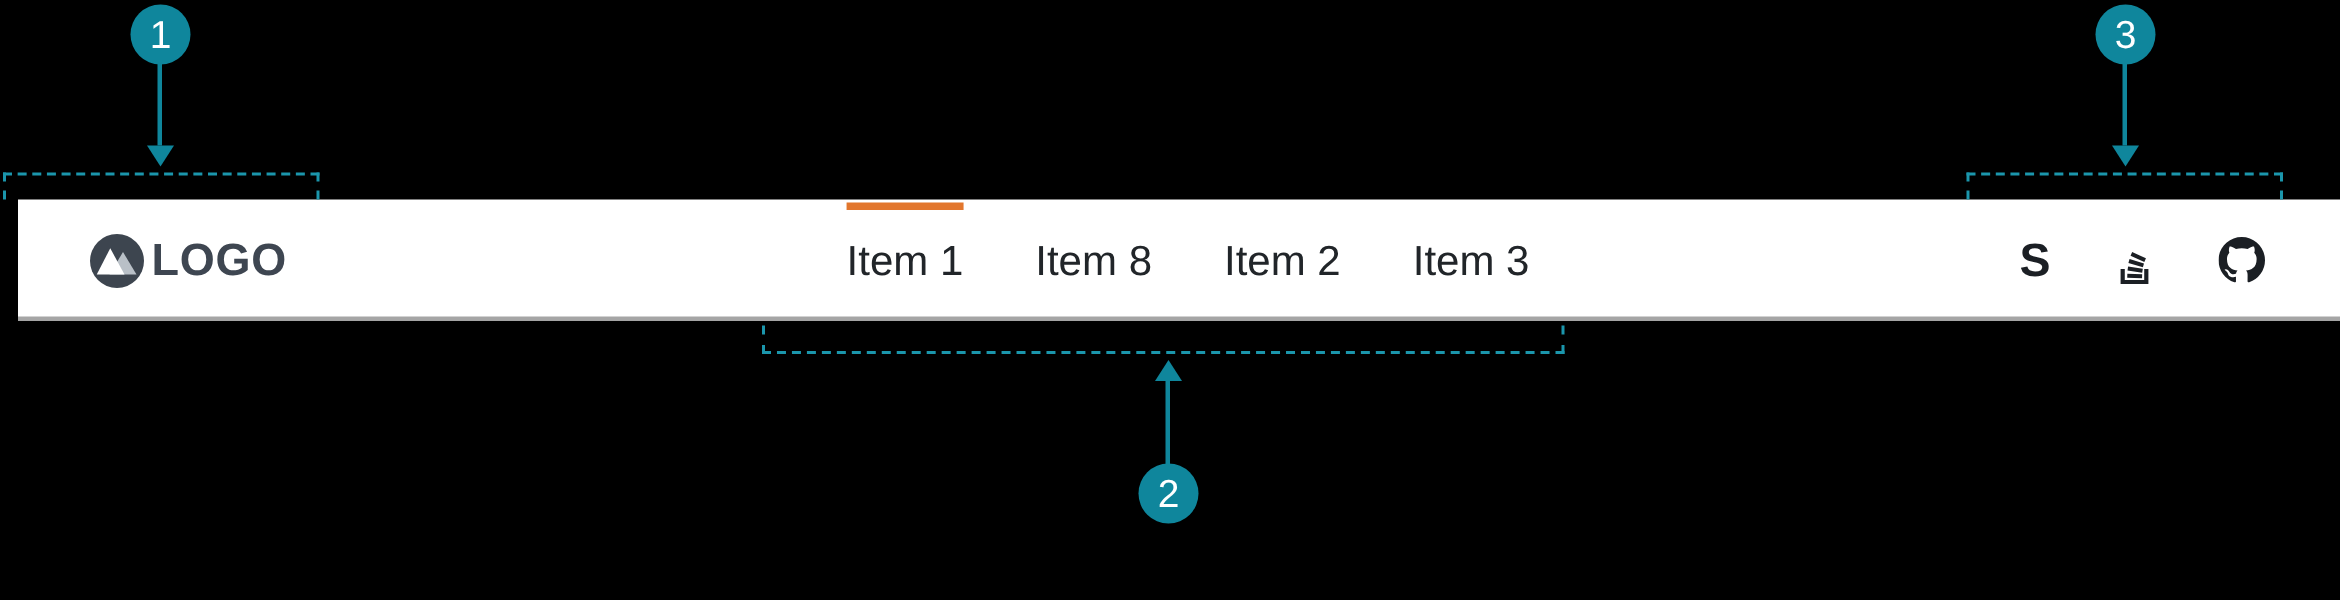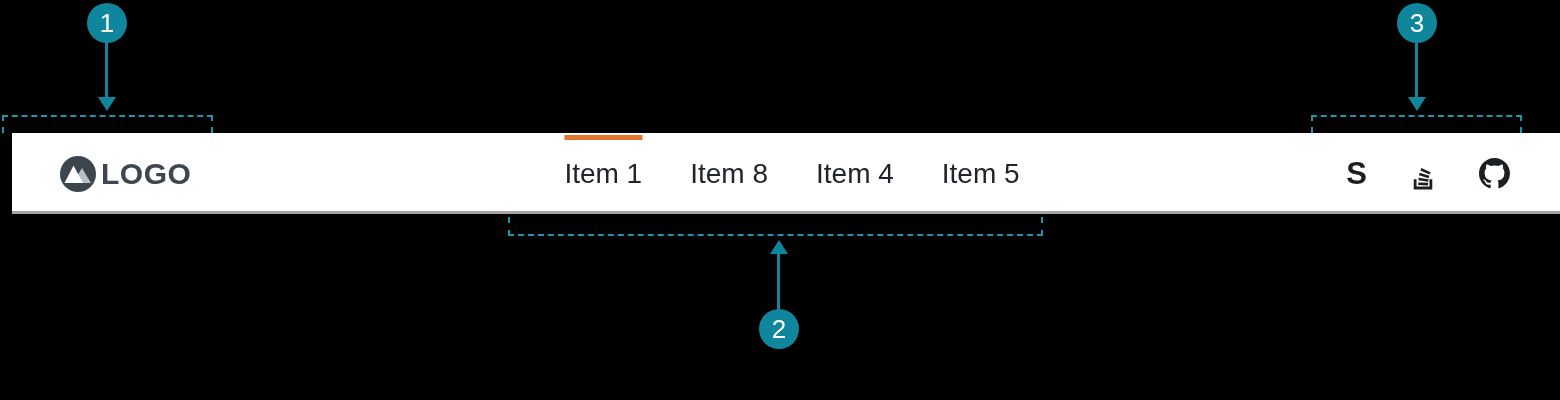--- a/index.html
+++ b/index.html
@@ -84,24 +84,24 @@
 
     <nav class="nav-menu">
       <a class="nav-item">
         <span class="active-indicator"></span>
         <span>Item 1</span>
       </a>
       <a class="nav-item">
         <span>Item 8</span>
       </a>
       <a class="nav-item">
-        <span>Item 4</span>
+        <span>Item 2</span>
       </a>
       <a class="nav-item">
-        <span>Item 5</span>
+        <span>Item 3</span>
       </a>
     </nav>
 
     <div class="social">
       <a class="social-link">
         <span class="letter-s">S</span>
       </a>
       <a class="social-link">
         <span>
           <svg class="so-svg" width="28" height="34" viewBox="0 0 32 38">

